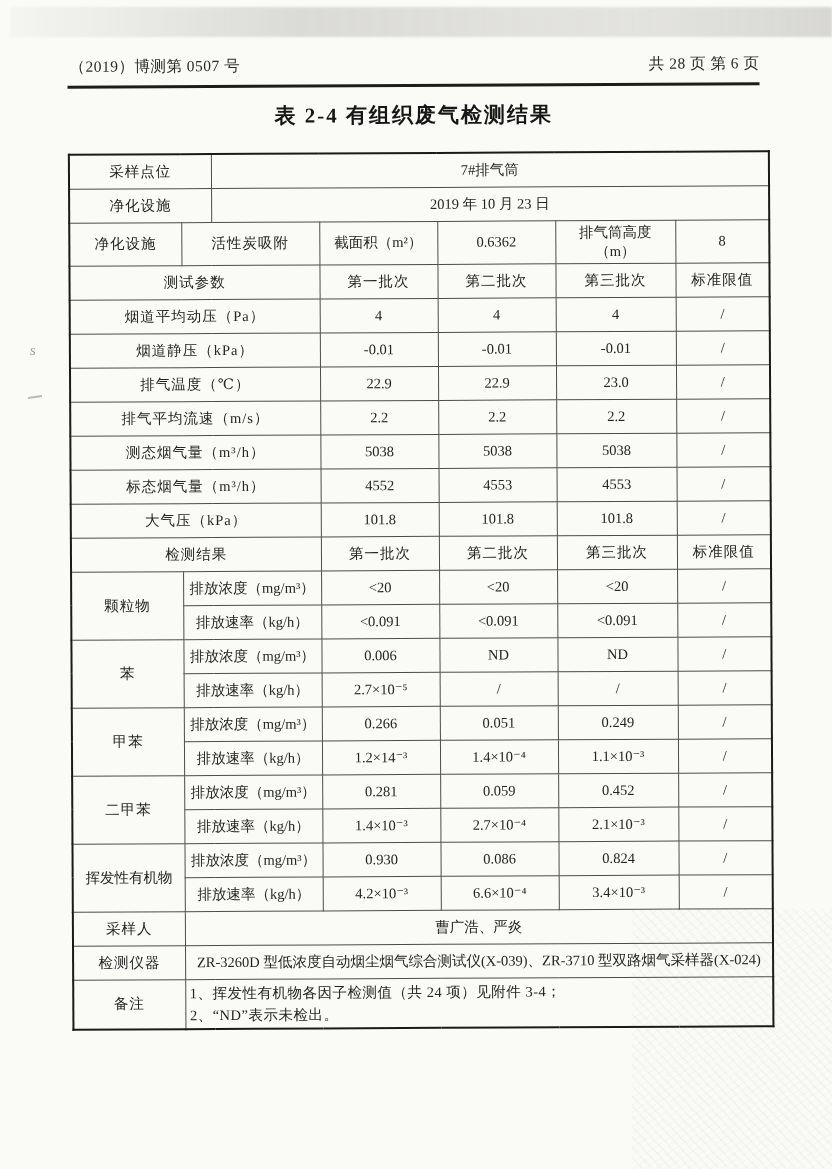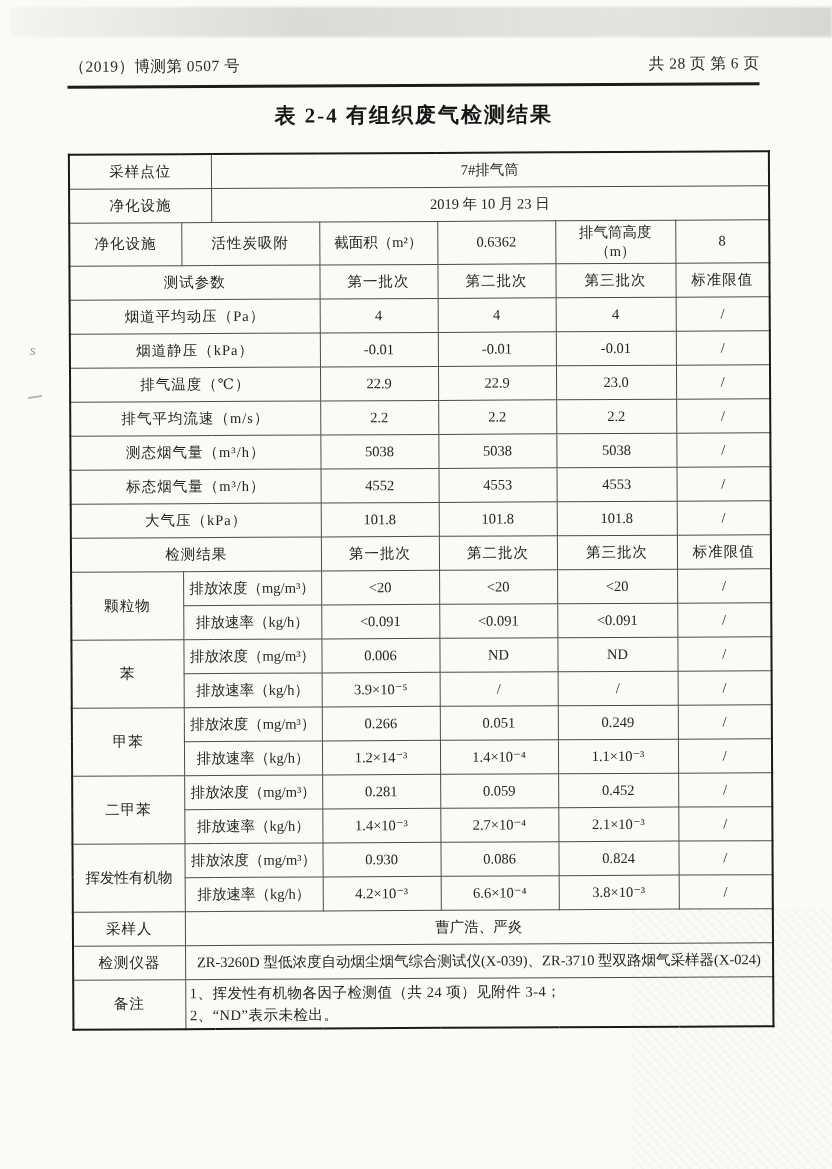--- a/index.html
+++ b/index.html
@@ -203,21 +203,21 @@
     <tr>
       <td rowspan="2" class="cjk">苯</td>
       <td colspan="2">排放浓度（mg/m³）</td>
       <td>0.006</td>
       <td>ND</td>
       <td>ND</td>
       <td>/</td>
     </tr>
     <tr>
       <td colspan="2">排放速率（kg/h）</td>
-      <td>3.9×10⁻⁵</td>
+      <td>2.7×10⁻⁵</td>
       <td>/</td>
       <td>/</td>
       <td>/</td>
     </tr>
 
     <tr>
       <td rowspan="2" class="cjk">甲苯</td>
       <td colspan="2">排放浓度（mg/m³）</td>
       <td>0.266</td>
       <td>0.051</td>
@@ -253,21 +253,21 @@
       <td colspan="2">排放浓度（mg/m³）</td>
       <td>0.930</td>
       <td>0.086</td>
       <td>0.824</td>
       <td>/</td>
     </tr>
     <tr>
       <td colspan="2">排放速率（kg/h）</td>
       <td>4.2×10⁻³</td>
       <td>6.6×10⁻⁴</td>
-      <td>3.8×10⁻³</td>
+      <td>3.4×10⁻³</td>
       <td>/</td>
     </tr>
 
     <tr>
       <td class="cjk">采样人</td>
       <td colspan="6">曹广浩、严炎</td>
     </tr>
 
     <tr class="row-instrument">
       <td class="cjk">检测仪器</td>

